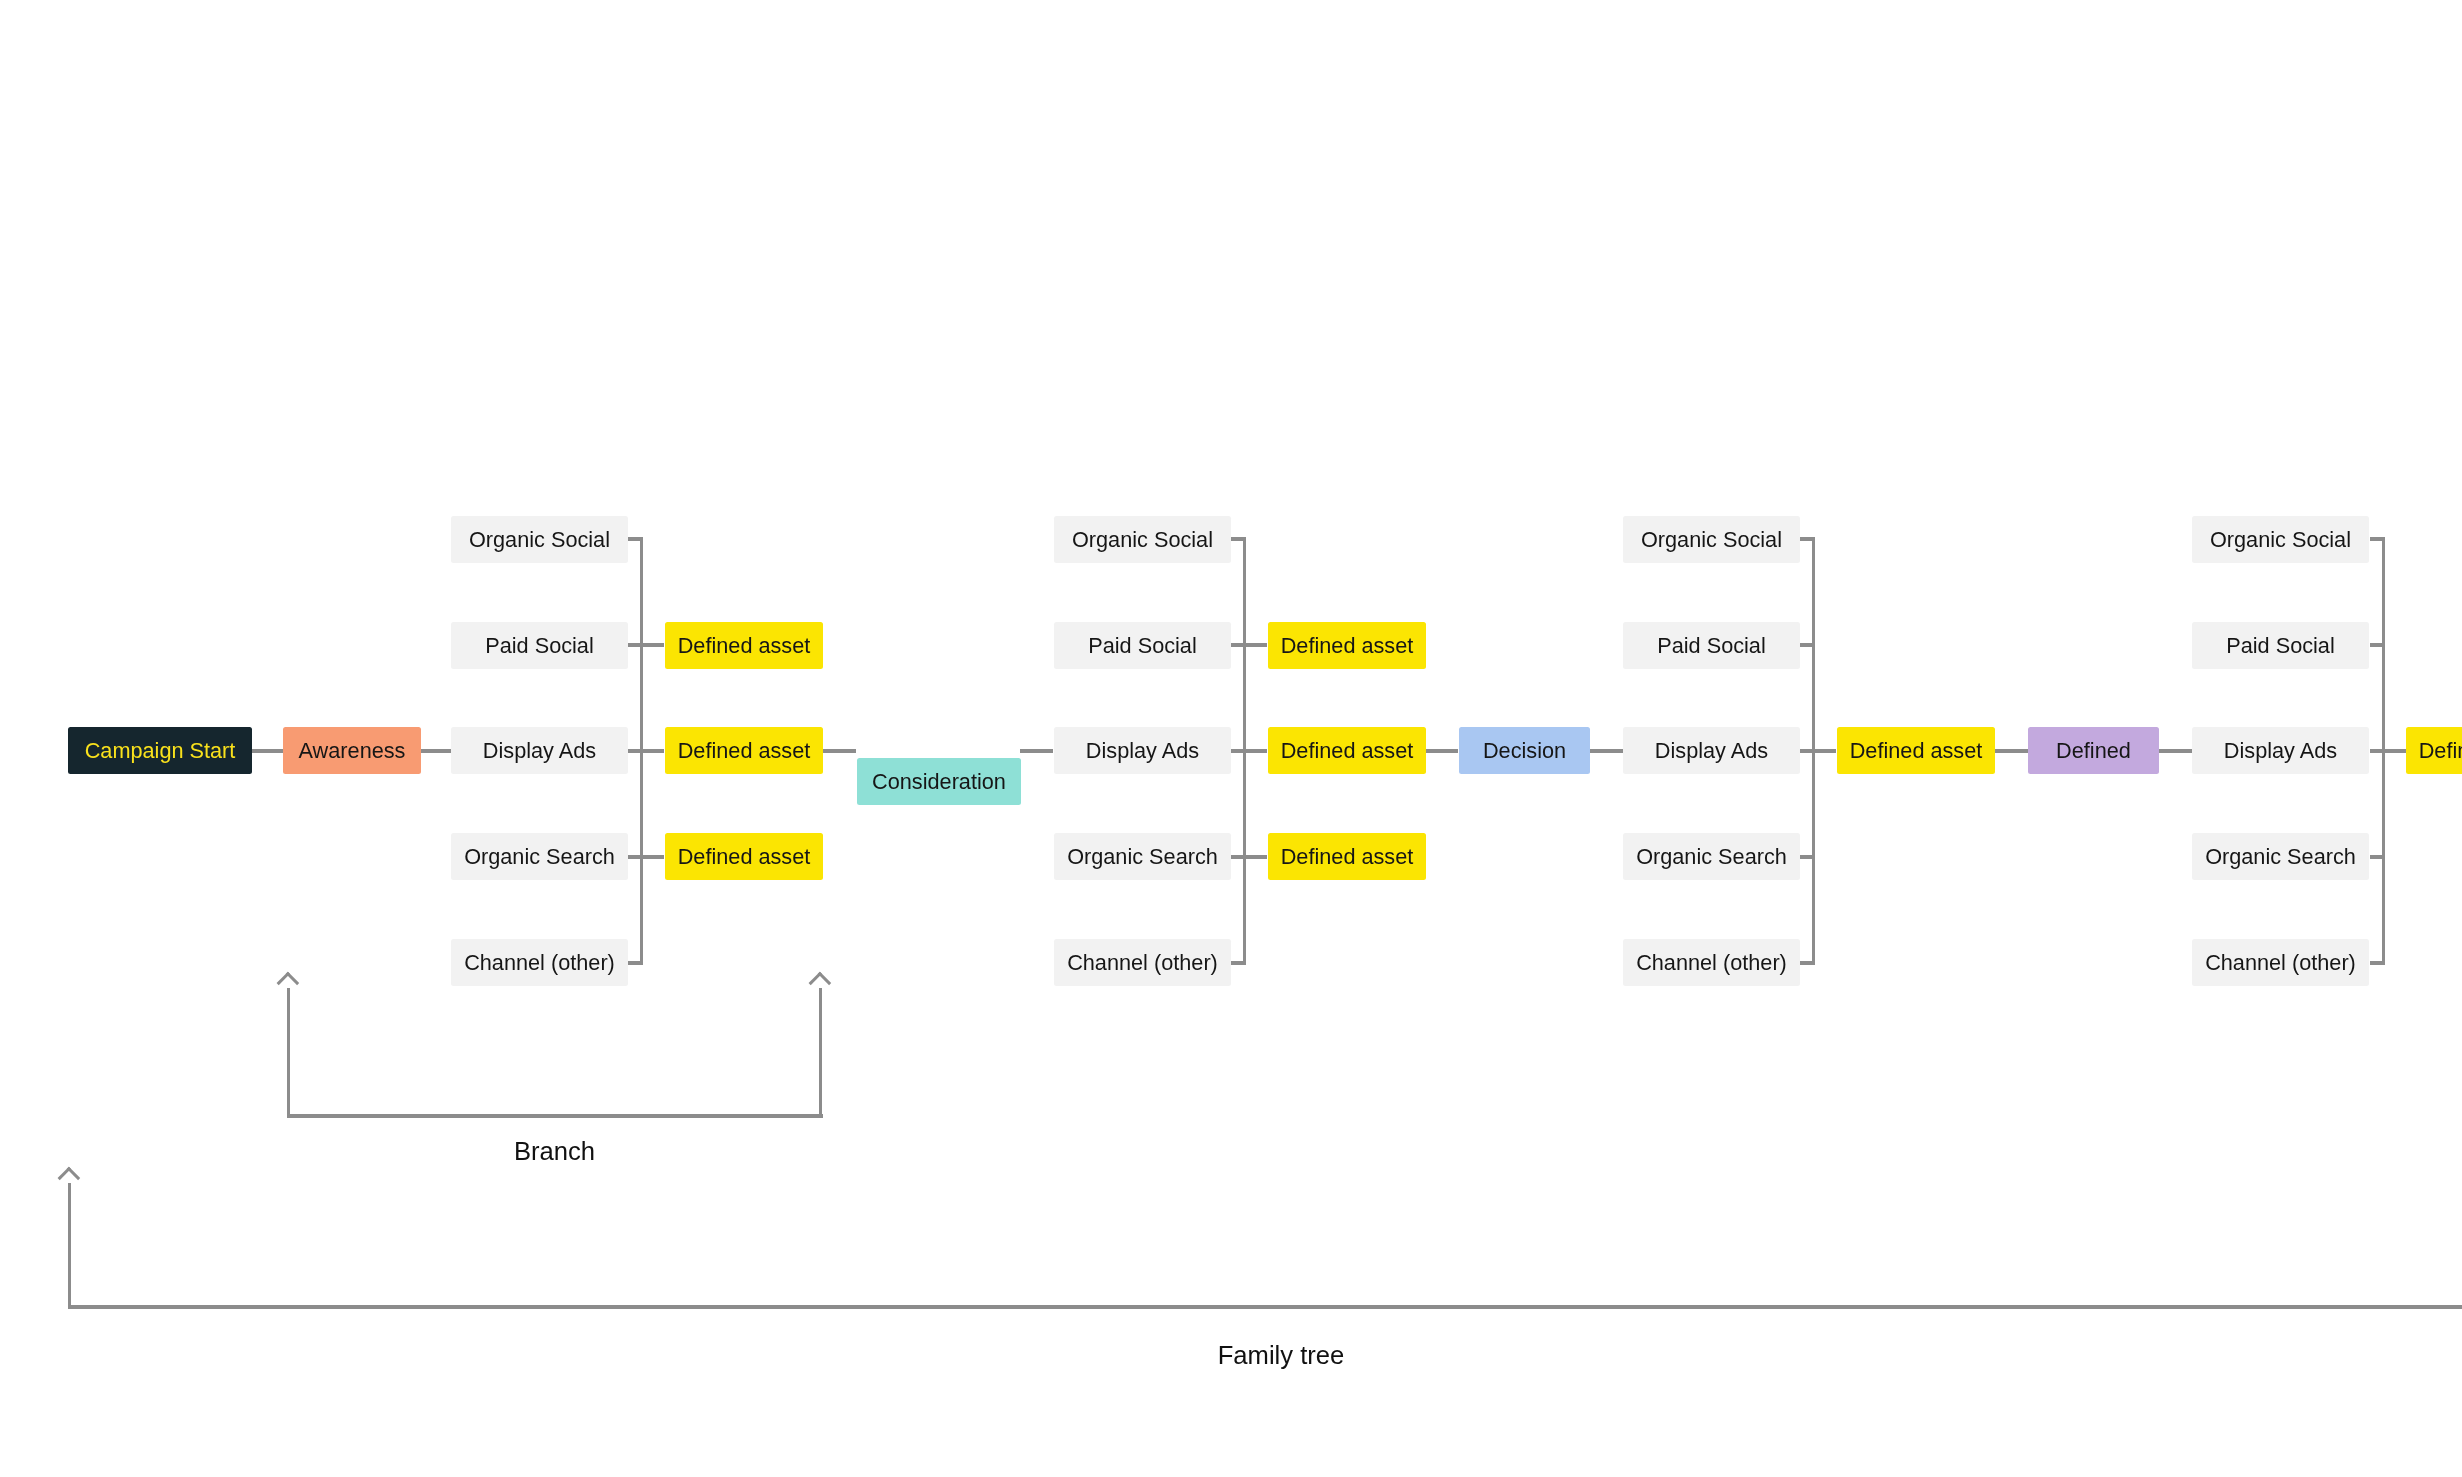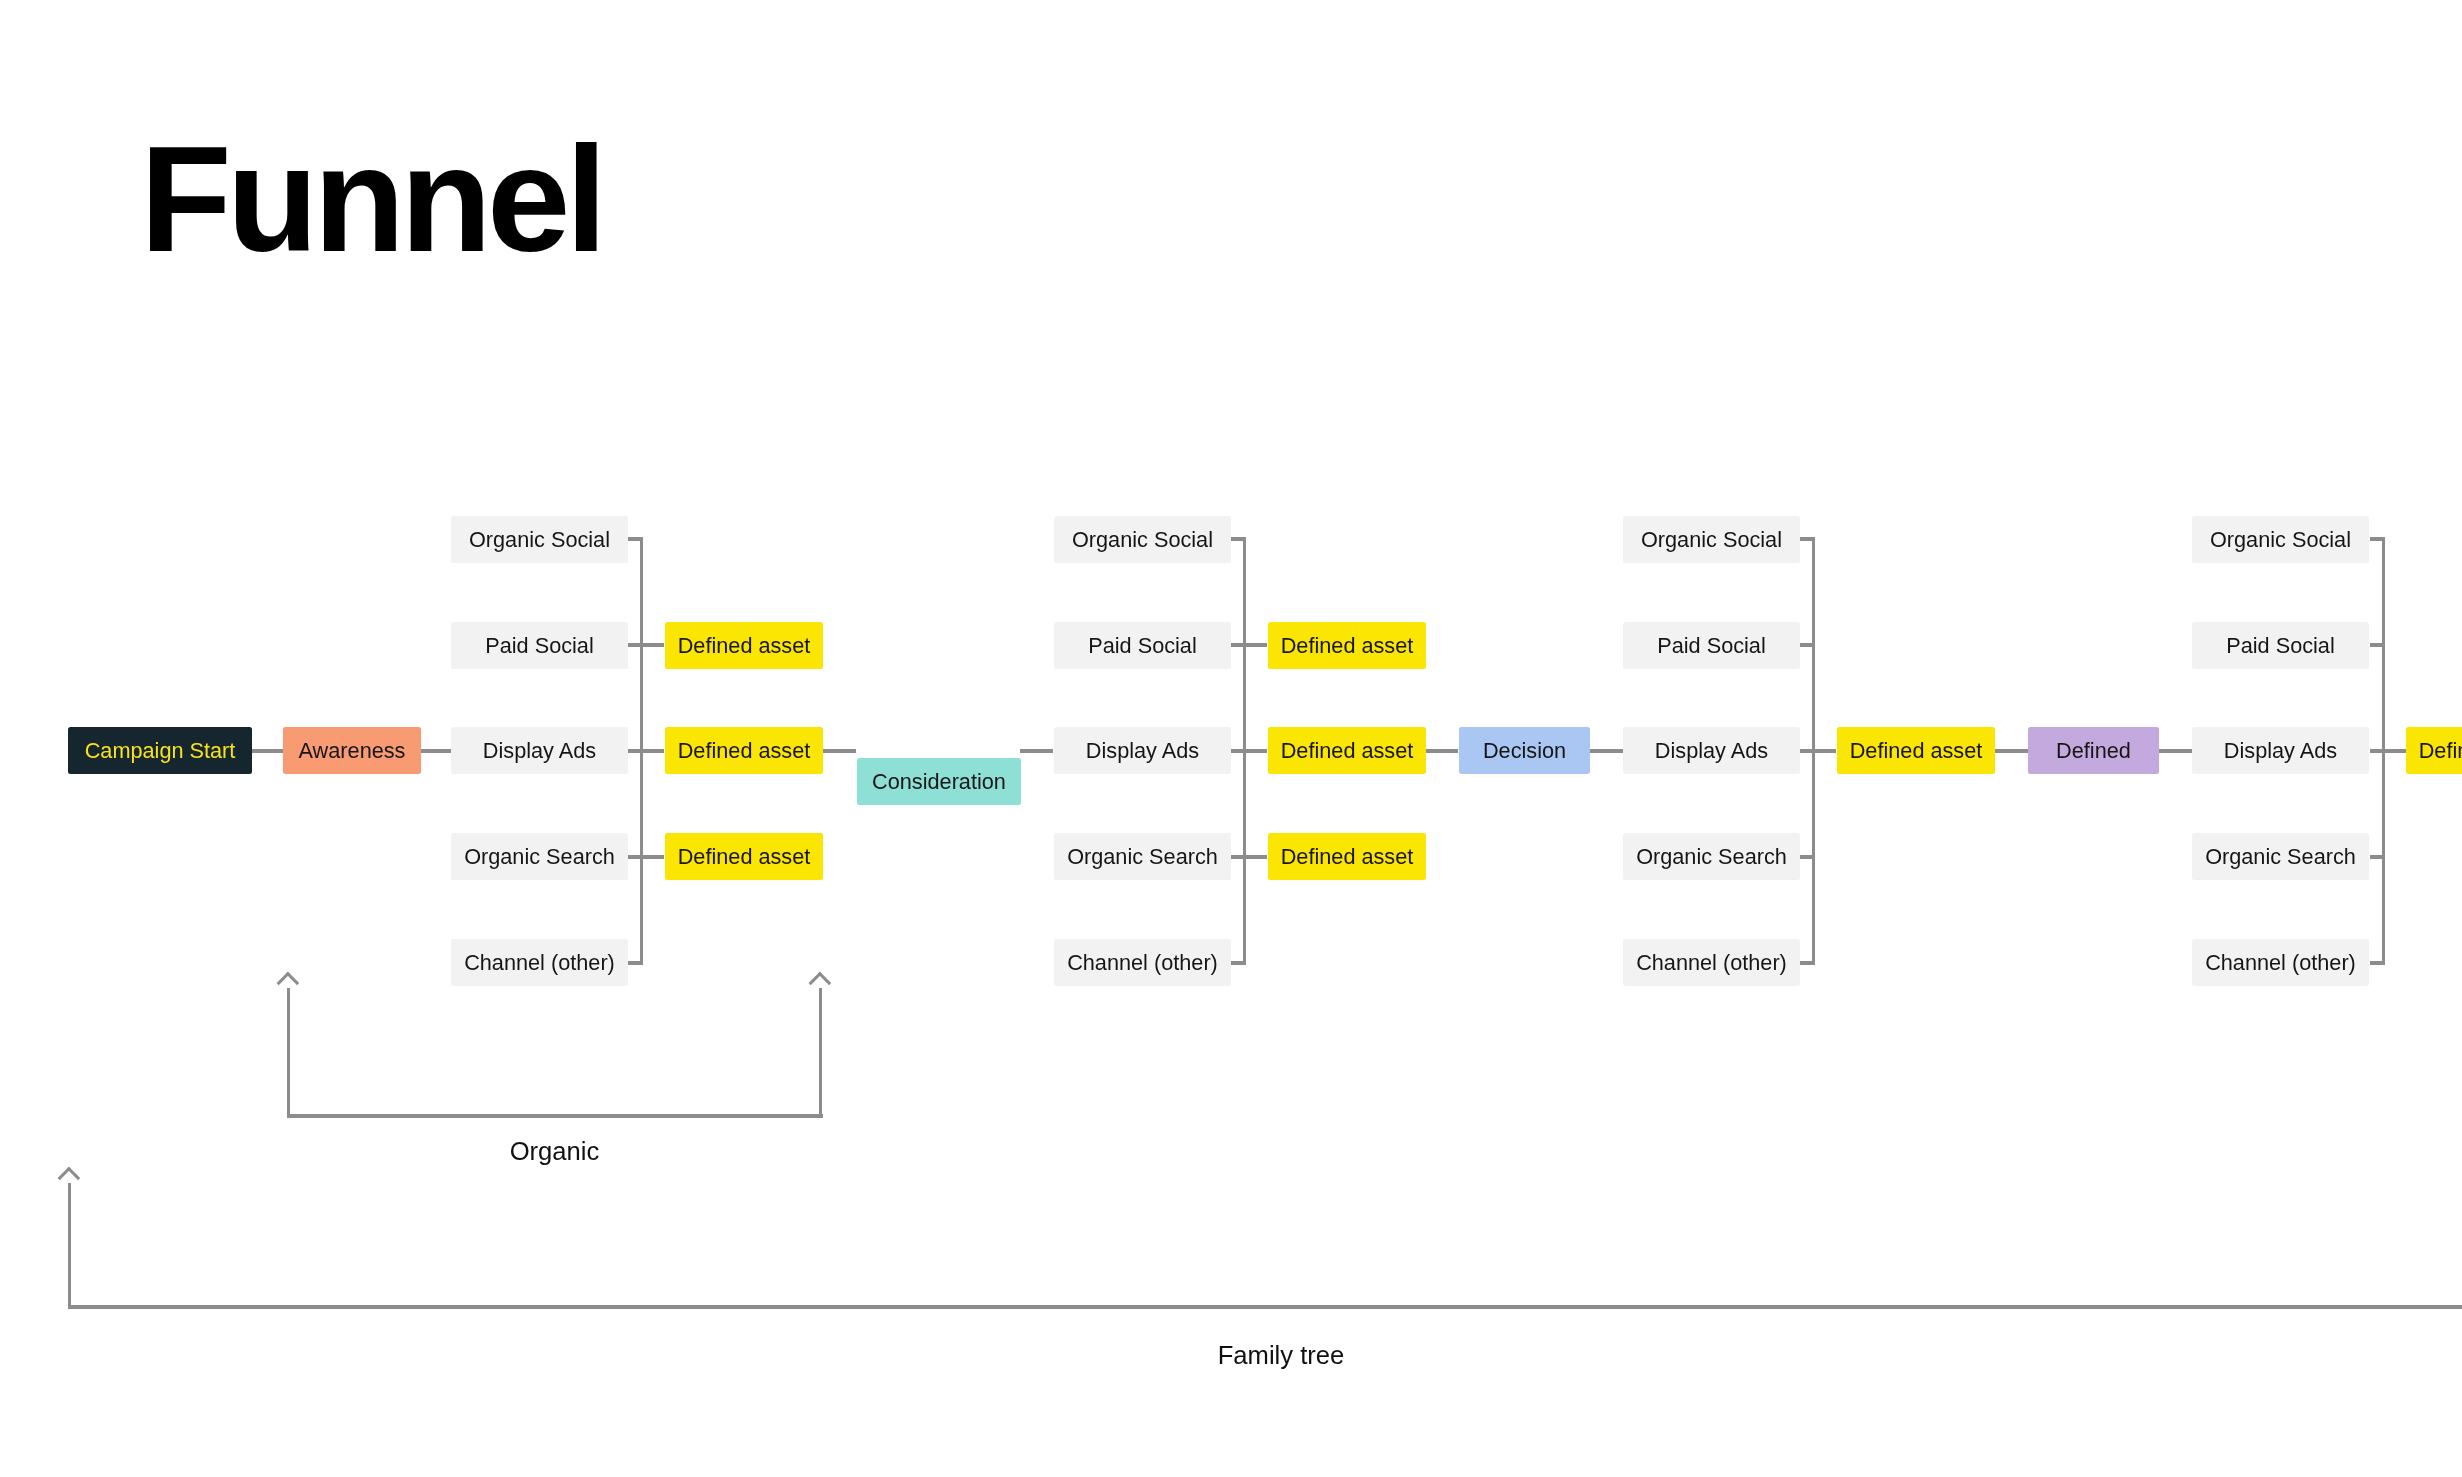--- a/index.html
+++ b/index.html
@@ -55,21 +55,20 @@
     font-size: 25.6px;
     text-align: center;
     color: #111111;
   }
 </style>
 </head>
 <body>
 
 <div class="canvas">
 
-  <div class="title">Funnel</div>
 
   <div class="box" style="left: 68px; top: 727px; width: 184px; background: rgb(21, 38, 46); color: rgb(249, 225, 28);">Campaign Start</div>
   <div class="box" style="left: 283px; top: 727px; width: 138px; background: rgb(248, 155, 114);">Awareness</div>
   <div class="box" style="left: 857px; top: 727px; width: 164px; background: rgb(142, 224, 214); margin-top: 31px;">Consideration</div>
   <div class="box" style="left: 1459px; top: 727px; width: 131px; background: rgb(169, 199, 242);">Decision</div>
   <div class="box" style="left: 2028px; top: 727px; width: 131px; background: rgb(195, 169, 222);">Defined</div>
 
   <div class="hline" style="left:252px;  top:749px; width:30.5px;"></div>
   <div class="hline" style="left:421px;  top:749px; width:30px;"></div>
   <div class="hline" style="left:822px; top:749px; width:34px;"></div>
@@ -133,21 +132,21 @@
   <div class="hline" style="left:2370px; top:749px; width:36px;"></div>
   <div class="hline" style="left:2370px; top:855px; width:15.3px;"></div>
   <div class="hline" style="left:2370px; top:961px; width:15.3px;"></div>
   <div class="box" style="left: 2406px; top: 727px; width: 158px; background: rgb(251, 229, 2);">Defined asset</div>
 
   <div class="chev" style="left:280px;  top:975px;"></div>
   <div class="vline" style="left:287px;  top:988px; height:130px;"></div>
   <div class="hline" style="left:287px;  top:1114px; width:536px;"></div>
   <div class="chev" style="left:812px; top:975px;"></div>
   <div class="vline" style="left:819px; top:988px; height:130px;"></div>
-  <div class="caption" style="left:456px; top:1137px; width:197px;">Organic</div>
+  <div class="caption" style="left:456px; top:1137px; width:197px;">Branch</div>
 
   <div class="chev" style="left:61px;  top:1170px;"></div>
   <div class="vline" style="left:68px;  top:1183px; height:126px;"></div>
   <div class="hline" style="left:68px;  top:1305px; width:2498px;"></div>
 
   <div class="caption" style="left:1158px; top:1341px; width:246px;">Family tree</div>
 
 </div>
 
 

